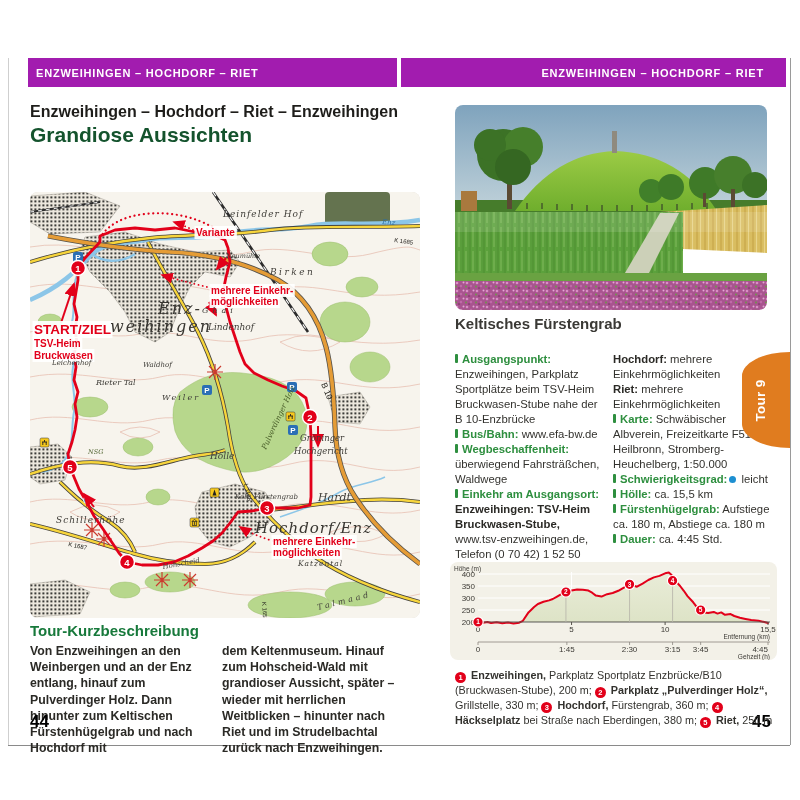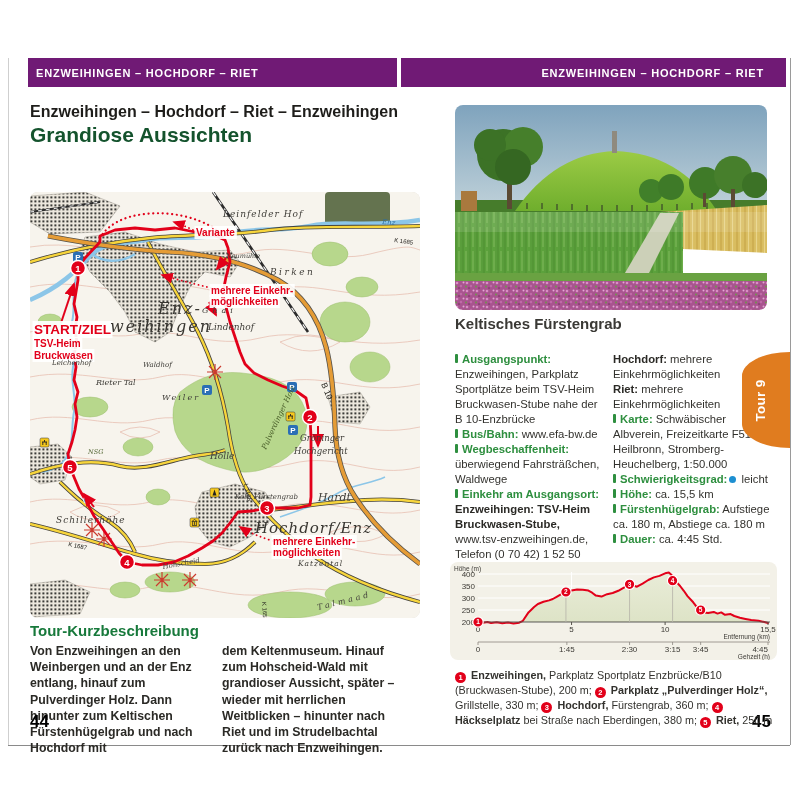--- a/index.html
+++ b/index.html
@@ -4,21 +4,21 @@
 <style>
   html,body{margin:0;padding:0;}
   body{width:800px;height:800px;background:#ffffff;position:relative;
        font-family:"Liberation Sans",sans-serif;color:#33322e;overflow:hidden;}
   .abs{position:absolute;}
   
   .edge-bottom{left:8px;top:745px;width:782px;height:0;border-top:1.5px solid #8a8a8a;}
   .edge-right{left:790px;top:58px;width:0;height:687px;border-left:1.5px solid #9a9a9a;}
   .edge-left{left:8px;top:58px;width:0;height:687px;border-left:1px solid #cfcfcf;}
   
-  .hbar{top:58px;height:29px;background:#701a75;color:#ffffff;font-weight:bold;
+  .hbar{top:58px;height:29px;background:#a21caf;color:#ffffff;font-weight:bold;
         font-size:11px;letter-spacing:.8px;display:flex;align-items:center;}
   .hbar-left{left:28px;width:369px;padding-left:8px;box-sizing:border-box;}
   .hbar-right{left:401px;width:385px;justify-content:flex-end;padding-right:22px;box-sizing:border-box;}
   
   .kicker{left:30px;top:103px;font-size:16px;font-weight:bold;color:#1e1d1a;}
   .tour-title{left:30px;top:122px;font-size:21px;line-height:26px;font-weight:bold;color:#14532d;}
   
   .map-wrap{left:30px;top:192px;width:390px;height:426px;border-radius:8px;overflow:hidden;
             box-shadow:0 0 0 1px #e2ded6 inset;}
   
@@ -378,21 +378,21 @@
     <p class="info-item"><span class="info-bullet"></span><span class="info-label">Bus/Bahn:</span> www.efa-bw.de</p>
     <p class="info-item"><span class="info-bullet"></span><span class="info-label">Wegbeschaffenheit:</span> überwiegend Fahrsträßchen, Waldwege</p>
     <p class="info-item"><span class="info-bullet"></span><span class="info-label">Einkehr am Ausgangsort:</span><span class="info-bold"> Enzweihingen: TSV-Heim Bruckwasen-Stube,</span> www.tsv-enzweihingen.de, Telefon (0 70 42) 1 52 50</p>
     <p class="info-item"><span class="info-bullet"></span><span class="info-label">Einkehr unterwegs:</span><span class="info-bold"> Grillstelle mit Spielgeräten</span> beim Parkplatz im Pulverdinger Holz</p>
   </div>
 <div class="abs info-col info-col-right" id="info-right">
     <p class="info-item"><span class="info-blacklabel">Hochdorf:</span> mehrere Einkehrmöglichkeiten</p>
     <p class="info-item"><span class="info-blacklabel">Riet:</span> mehrere Einkehrmöglichkeiten</p>
     <p class="info-item"><span class="info-bullet"></span><span class="info-label">Karte:</span> Schwäbischer Albverein, Freizeitkarte F517, Heilbronn, Stromberg-Heuchelberg, 1:50.000</p>
     <p class="info-item"><span class="info-bullet"></span><span class="info-label">Schwierigkeitsgrad:</span><span class="diff-dot"></span> leicht</p>
-    <p class="info-item"><span class="info-bullet"></span><span class="info-label">Höhe:</span> ca. 15,5 km</p>
+    <p class="info-item"><span class="info-bullet"></span><span class="info-label">Hölle:</span> ca. 15,5 km</p>
     <p class="info-item"><span class="info-bullet"></span><span class="info-label">Fürstenhügelgrab:</span> Aufstiege ca. 180 m, Abstiege ca. 180 m</p>
     <p class="info-item"><span class="info-bullet"></span><span class="info-label">Dauer:</span> ca. 4:45 Std.</p>
   </div>
 
 <div class="abs tour-tab">
   <span>Tour 9</span>
 </div>
 
 <div class="abs chart-panel">
   <svg id="chart-svg" width="327" height="98" viewBox="0 0 327 98">

